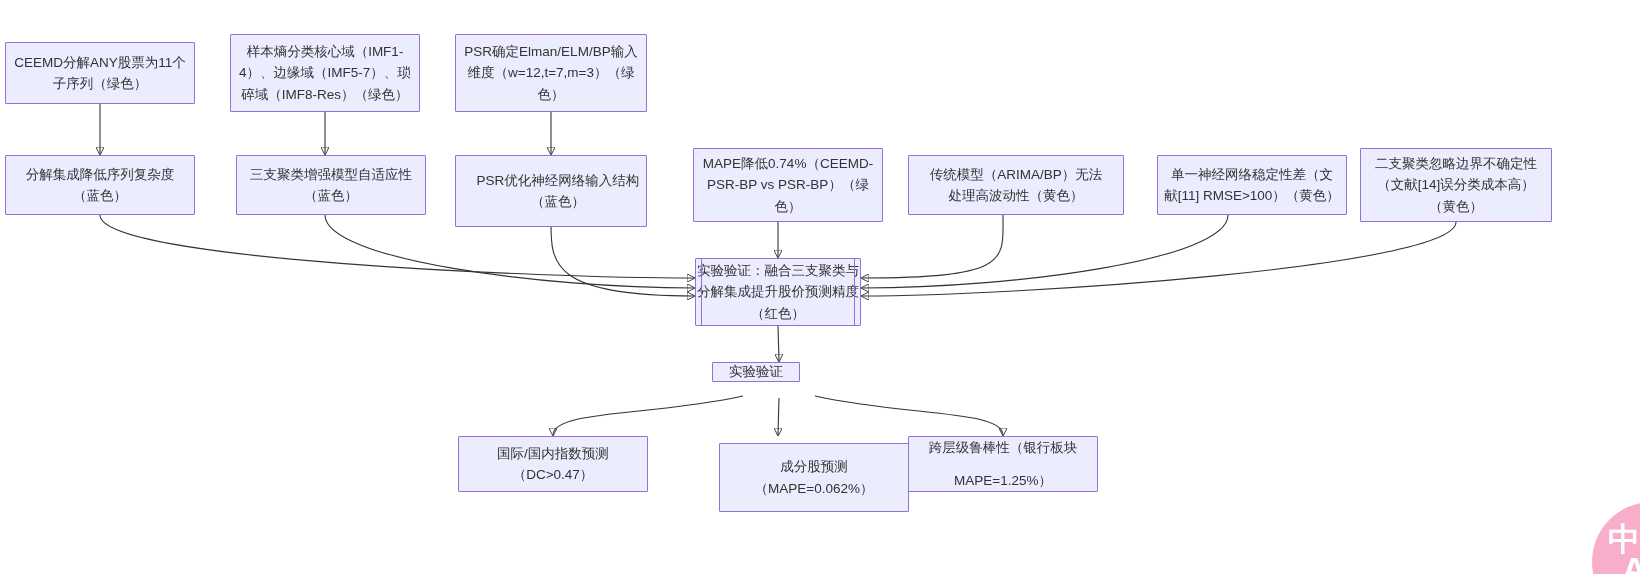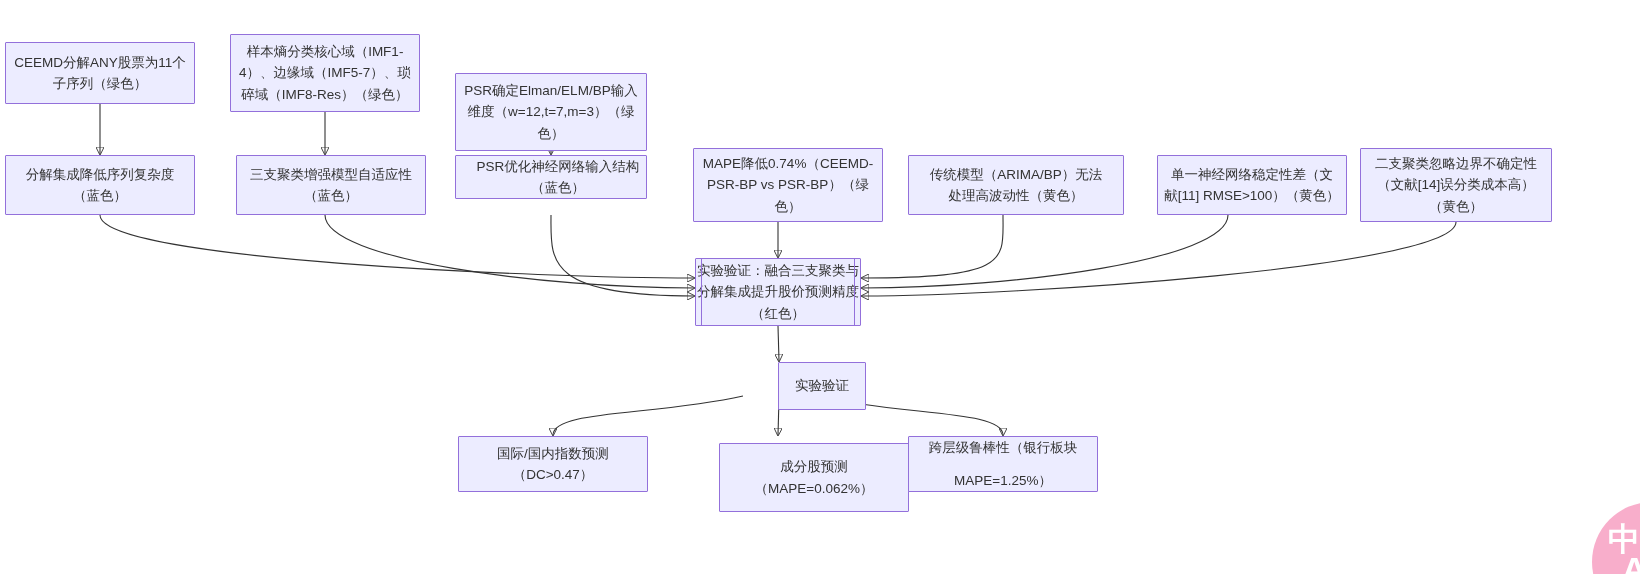--- a/index.html
+++ b/index.html
@@ -61,34 +61,34 @@
   <div id="node-layer">
       <div class="node" style="left: 5px; top: 42px; width: 190px; height: 62px;">
         <div class="line">CEEMD分解ANY股票为11个</div>
         <div class="line">子序列（绿色）</div>
       </div>
       <div class="node" style="left: 230px; top: 34px; width: 190px; height: 78px;">
         <div class="line">样本熵分类核心域（IMF1-</div>
         <div class="line">4）、边缘域（IMF5-7）、琐</div>
         <div class="line">碎域（IMF8-Res）（绿色）</div>
       </div>
-      <div class="node" style="left: 455px; top: 34px; width: 192px; height: 78px; margin-top: 39px;">
+      <div class="node" style="left: 455px; top: 34px; width: 192px; height: 78px;">
         <div class="line">PSR确定Elman/ELM/BP输入</div>
         <div class="line">维度（w=12,t=7,m=3）（绿</div>
         <div class="line">色）</div>
       </div>
       <div class="node" style="left: 5px; top: 155px; width: 190px; height: 60px;">
         <div class="line">分解集成降低序列复杂度</div>
         <div class="line">（蓝色）</div>
       </div>
       <div class="node" style="left: 236px; top: 155px; width: 190px; height: 60px;">
         <div class="line">三支聚类增强模型自适应性</div>
         <div class="line">（蓝色）</div>
       </div>
-      <div class="node" style="left: 455px; top: 155px; width: 192px; height: 44px; padding-left: 20px;">
+      <div class="node" style="left: 455px; top: 155px; width: 192px; height: 72px; padding-left: 20px;">
         <div class="line">PSR优化神经网络输入结构</div>
         <div class="line">（蓝色）</div>
       </div>
       <div class="node" style="left: 693px; top: 148px; width: 190px; height: 74px;">
         <div class="line">MAPE降低0.74%（CEEMD-</div>
         <div class="line">PSR-BP vs PSR-BP）（绿</div>
         <div class="line">色）</div>
       </div>
       <div class="node" style="left: 908px; top: 155px; width: 216px; height: 60px;">
         <div class="line">传统模型（ARIMA/BP）无法</div>
@@ -101,21 +101,21 @@
       <div class="node" style="left: 1360px; top: 148px; width: 192px; height: 74px;">
         <div class="line">二支聚类忽略边界不确定性</div>
         <div class="line">（文献[14]误分类成本高）</div>
         <div class="line">（黄色）</div>
       </div>
       <div class="node subroutine" style="left: 695px; top: 258px; width: 166px; height: 68px;">
         <div class="line">实验验证：融合三支聚类与</div>
         <div class="line">分解集成提升股价预测精度</div>
         <div class="line">（红色）</div>
       </div>
-      <div class="node" style="left: 778px; top: 362px; width: 88px; height: 48px;">
+      <div class="node" style="left: 712px; top: 362px; width: 88px; height: 20px;">
         <div class="line">实验验证</div>
       </div>
       <div class="node" style="left: 458px; top: 436px; width: 190px; height: 56px;">
         <div class="line">国际/国内指数预测</div>
         <div class="line">（DC&gt;0.47）</div>
       </div>
       <div class="node" style="left: 719px; top: 436px; width: 190px; height: 69px; margin-top: 7px;">
         <div class="line">成分股预测</div>
         <div class="line">（MAPE=0.062%）</div>
       </div>

